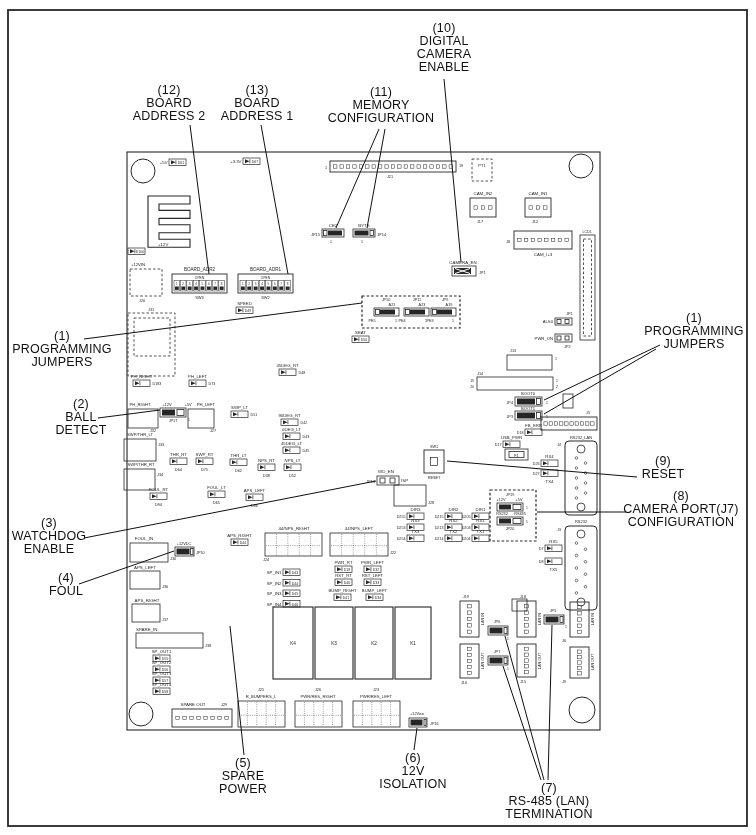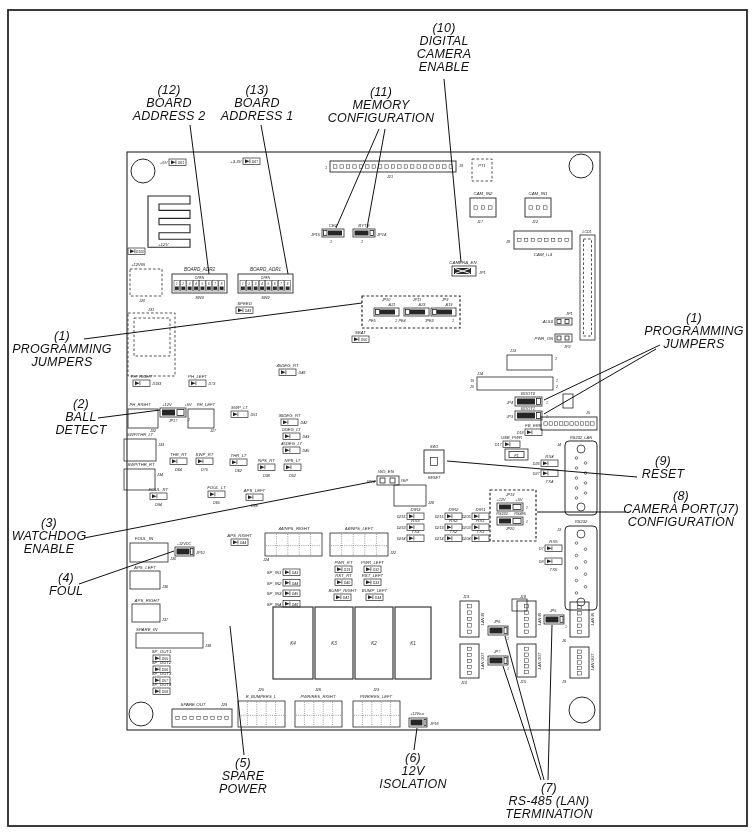--- a/index.html
+++ b/index.html
@@ -1,17 +1,17 @@
 <!DOCTYPE html>
 <html><head>
 <meta charset="utf-8">
 <style>
   html,body{margin:0;padding:0;background:#e8e8e8;}
   .page{position:relative;width:756px;height:835px;background:#ffffff;margin:0 auto;
-        font-family:"Liberation Sans", sans-serif;font-style:italic;}
+        font-family:"Liberation Sans", sans-serif;}
   svg{position:absolute;left:0;top:0;}
   svg text{font-family:"Liberation Sans","DejaVu Sans",sans-serif;}
   .callout{font-weight:400;letter-spacing:0.2px;}
 </style>
 </head>
 <body>
 
 <div class="page">
   <svg id="diagram" width="756" height="835" viewBox="0 0 756 835">
       <g>

